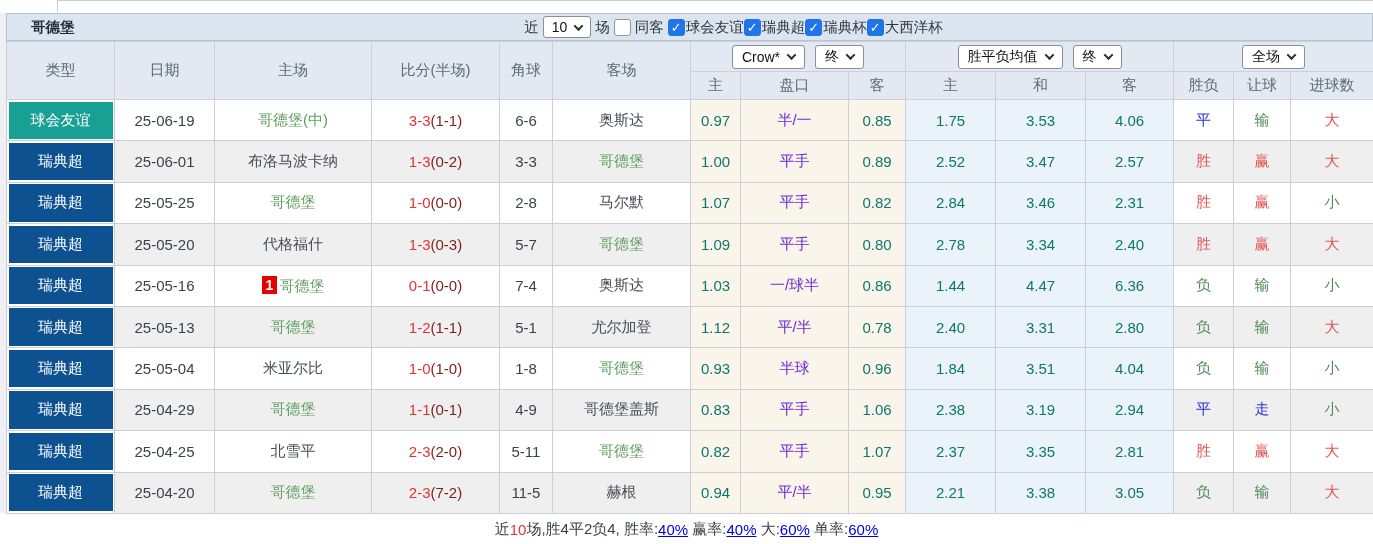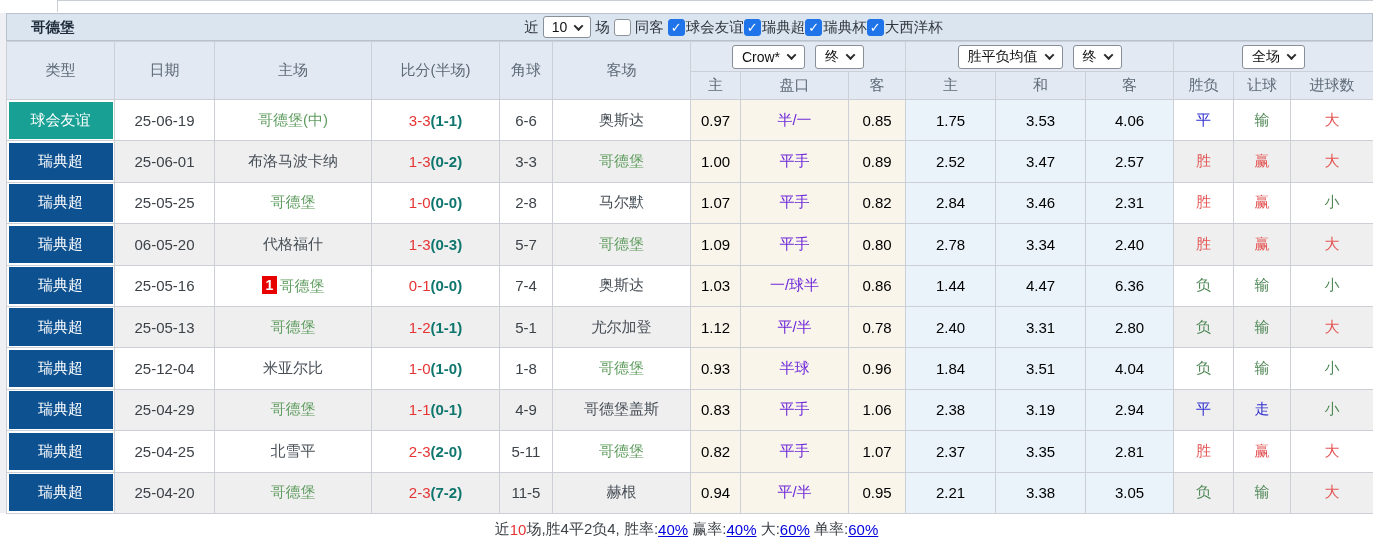--- a/index.html
+++ b/index.html
@@ -53,22 +53,22 @@
   .type-cell.friendly { background-color: #17a093; }
   .type-cell.league  { background-color: #0e5191; }
 
   .date   { color: #3c4248; }
   .corner { color: #3c4248; text-align: center; }
   .tname  { color: #474f57; text-align: center; }
   .tname.focus { color: #5f9c5f; }
   .badge { display: inline-block; background: #e60000; color: #fff; font-weight: bold;
            font-size: 14px; line-height: 18px; padding: 0 4px; margin-right: 2px; vertical-align: 1px; }
   .score-main { color: #e63333; }
-  .score-half { color: #0f766e; font-weight: bold; }
-  .odds { color: #000000; }
+  .score-half { color: #7f1d1d; }
+  .odds { color: #0f766e; }
   .handicap { color: #6d28d9; }
   .res { font-size: 15px; }
   .res.red   { color: #e45555; }
   .res.green { color: #4e8755; }
   .res.blue  { color: #2e2ed0; }
 
   
   .summary { height: 31px; width: 1373px; display: flex; align-items: center; justify-content: center;
              font-size: 15px; color: #3a3f44; background: #fff; }
   .summary .red  { color: #e63333; }
@@ -236,21 +236,21 @@
     <td class="g1 odds">0.82</td>
     <td class="g2 odds">2.84</td>
     <td class="g2 odds">3.46</td>
     <td class="g2 odds">2.31</td>
     <td class="z res red">胜</td>
     <td class="z res red">赢</td>
     <td class="z res green">小</td>
   </tr>
         <tr>
     <td class="type-cell league">瑞典超</td>
-    <td class="z date">06-05-20</td>
+    <td class="z date">25-05-20</td>
     <td class="z"><span class="tname">代格福什</span></td>
     <td class="z"><span class="score-main">1-3</span><span class="score-half">(0-3)</span></td>
     <td class="z corner">5-7</td>
     <td class="z"><span class="tname focus">哥德堡</span></td>
     <td class="g1 odds">1.09</td>
     <td class="g1 handicap">平手</td>
     <td class="g1 odds">0.80</td>
     <td class="g2 odds">2.78</td>
     <td class="g2 odds">3.34</td>
     <td class="g2 odds">2.40</td>
@@ -287,21 +287,21 @@
     <td class="g1 odds">0.78</td>
     <td class="g2 odds">2.40</td>
     <td class="g2 odds">3.31</td>
     <td class="g2 odds">2.80</td>
     <td class="z res green">负</td>
     <td class="z res green">输</td>
     <td class="z res red">大</td>
   </tr>
         <tr>
     <td class="type-cell league">瑞典超</td>
-    <td class="z date">25-12-04</td>
+    <td class="z date">25-05-04</td>
     <td class="z"><span class="tname">米亚尔比</span></td>
     <td class="z"><span class="score-main">1-0</span><span class="score-half">(1-0)</span></td>
     <td class="z corner">1-8</td>
     <td class="z"><span class="tname focus">哥德堡</span></td>
     <td class="g1 odds">0.93</td>
     <td class="g1 handicap">半球</td>
     <td class="g1 odds">0.96</td>
     <td class="g2 odds">1.84</td>
     <td class="g2 odds">3.51</td>
     <td class="g2 odds">4.04</td>

